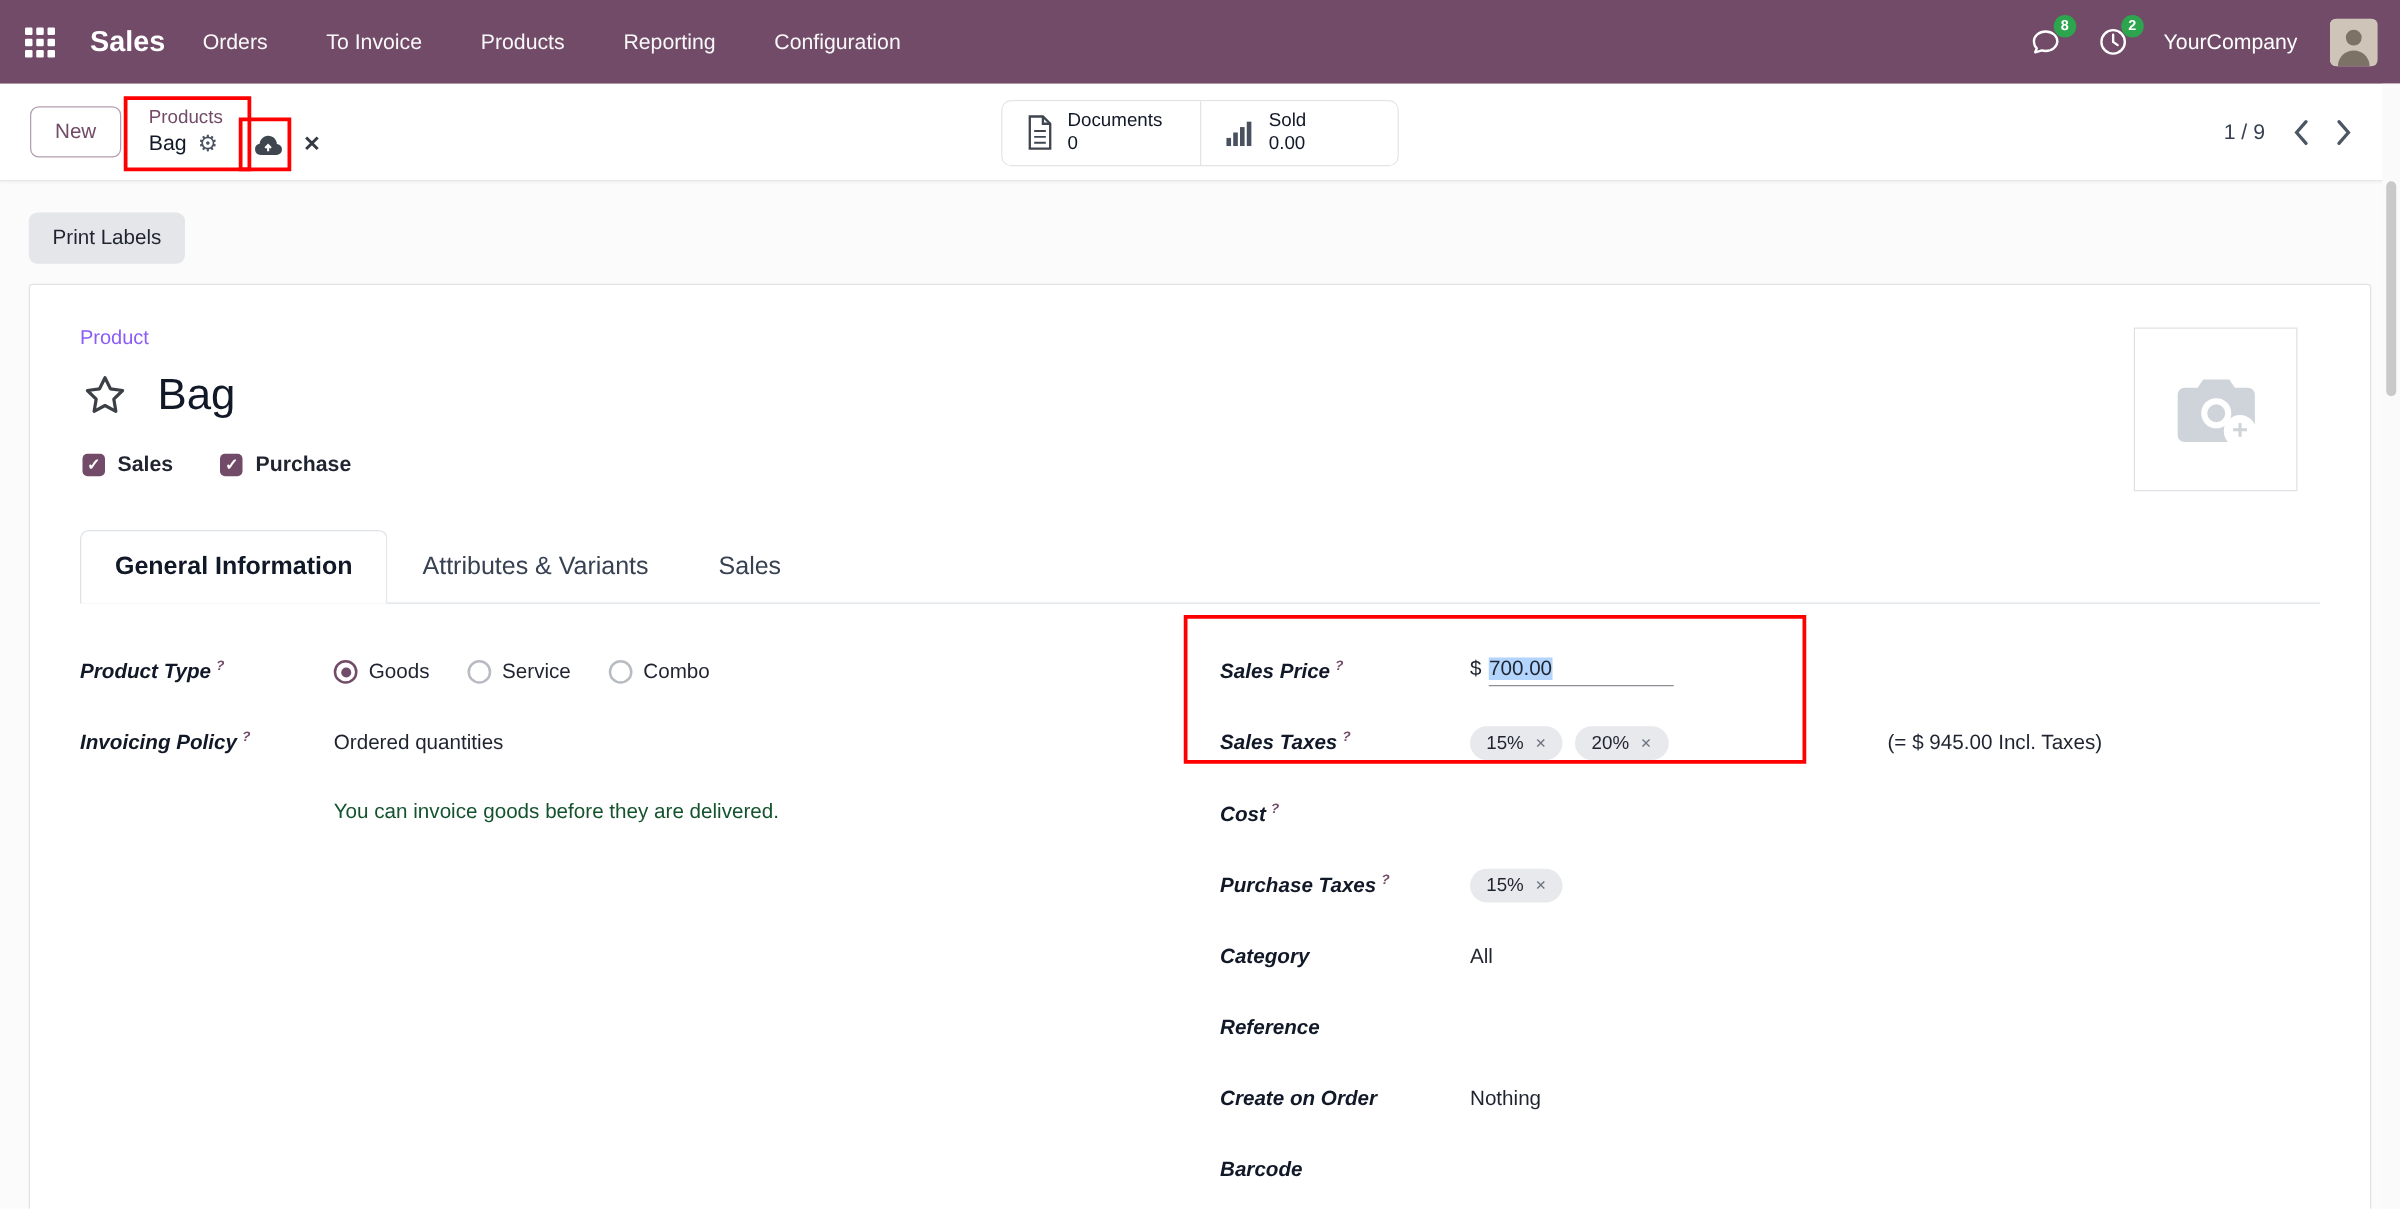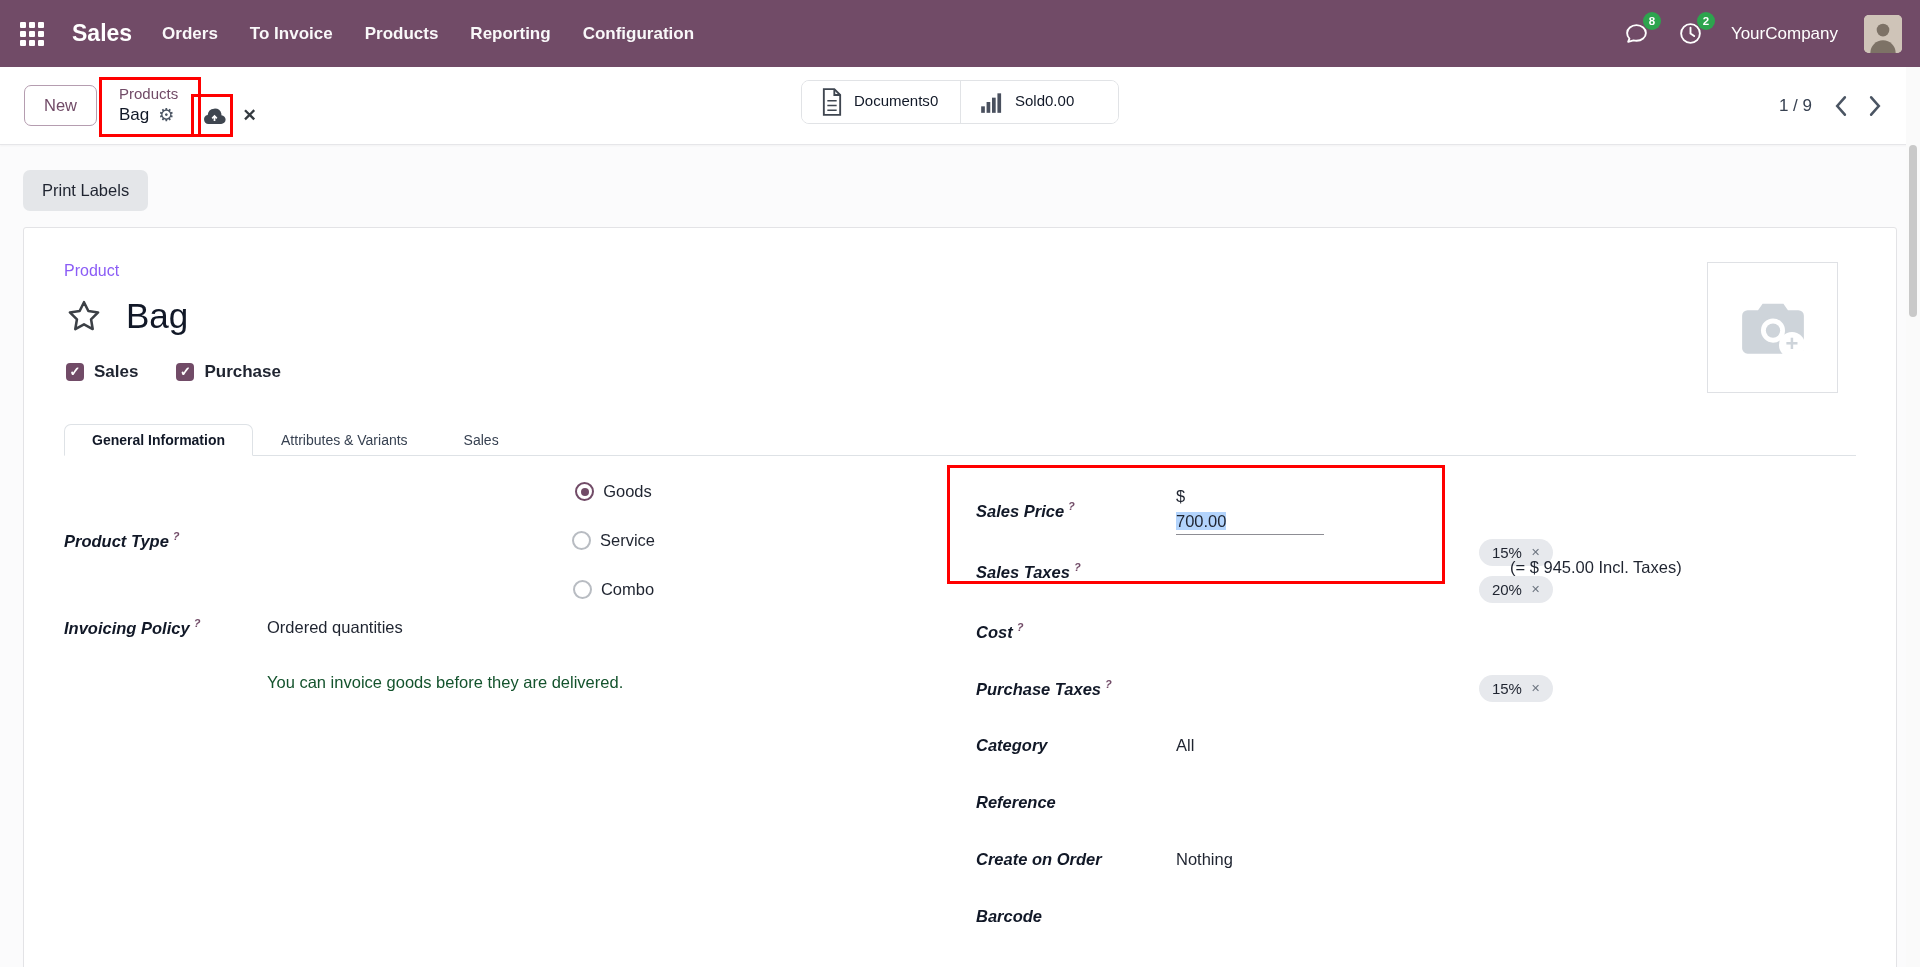--- a/index.html
+++ b/index.html
@@ -5,21 +5,21 @@
   * { margin:0; padding:0; box-sizing:border-box; }
   html,body { width:1920px; height:967px; overflow:hidden; font-family:"Liberation Sans", sans-serif; background:#fff; color:#212529; }
 
   
   .navbar { height:67px; background:#714B67; display:flex; align-items:center; justify-content:space-between; padding:0 18px 0 14px; }
   .nav-left { display:flex; align-items:center; gap:30px; }
   .apps-btn { background:transparent; border:none; cursor:pointer; padding:6px; }
   .grid-ico { display:grid; grid-template-columns:repeat(3,6px); grid-template-rows:repeat(3,6px); gap:3px; }
   .grid-ico i { background:#fff; border-radius:1px; }
   .brand { color:#fff; font-size:23px; font-weight:700; margin-left:-8px; }
-  .nav-menu { display:flex; align-items:center; gap:32px;font-weight:bold; }
+  .nav-menu { display:flex; align-items:center; gap:47px; }
   .nav-menu a { color:rgba(255,255,255,.96); font-size:17px; text-decoration:none; cursor:pointer; }
   .nav-right { display:flex; align-items:center; gap:26px; }
   .nav-ico-wrap { position:relative; width:28px; height:28px; display:flex; align-items:center; justify-content:center; cursor:pointer; }
   .badge { position:absolute; top:-8px; right:-10px; min-width:18px; height:18px; border-radius:9px; background:#2da44e; color:#fff; font-size:11.5px; font-weight:700; line-height:18px; text-align:center; padding:0 3px; }
   .company-name { color:#fff; font-size:17px; cursor:pointer; }
   .avatar { width:38px; height:38px; border-radius:5px; overflow:hidden; cursor:pointer; background:#d9cdc2; display:flex; align-items:flex-end; justify-content:center; }
 
   
   .control-panel { position:relative; height:78px; background:#fff; border-bottom:1px solid #e6e6e9; box-shadow:0 1px 2px rgba(0,0,0,.04); display:flex; align-items:center; padding:0 24px; }
   .btn-new { border:1px solid #b59db0; background:#fff; color:#714B67; font-size:16.5px; font-weight:500; padding:10px 19px; border-radius:7px; cursor:pointer; margin-right:14px;text-align:right; }
@@ -27,21 +27,21 @@
   .bc-parent { color:#714B67; font-size:15px; cursor:pointer; text-decoration:none; }
   .bc-line2 { display:flex; align-items:center; font-size:17px; color:#111827; }
   .bc-current { font-weight:400; }
   .bc-gear { font-size:18px; color:#4b5563; margin-left:9px; cursor:pointer; }
   .bc-cloud { margin-left:28px; cursor:pointer; display:flex; align-items:center; }
   .bc-x { margin-left:16px; font-size:17px; font-weight:700; color:#343a40; cursor:pointer; }
 
   .stat-group { position:absolute; left:50%; transform:translateX(-50%); top:50%; margin-top:-26px; display:flex; border:1px solid #e1e3e6; border-radius:8px; background:#fff; overflow:hidden; }
   .stat-btn { display:flex; align-items:center; gap:10px; padding:7px 18px; background:#fff; border:none; cursor:pointer; min-width:158px; }
   .stat-btn + .stat-btn { border-left:1px solid #e1e3e6; }
-  .stat-text { display:flex; flex-direction:row; align-items:flex-start; line-height:1.25; }
+  .stat-text { display:flex; flex-direction:column; align-items:flex-start; line-height:1.25; }
   .stat-label { font-size:15px; color:#111827; }
   .stat-value { font-size:15px; color:#111827; }
 
   .pager { margin-left:auto; display:flex; align-items:center; gap:22px; padding-right:14px; }
   .pager-count { font-size:17px; color:#374151; }
   .pg-btn { background:none; border:none; cursor:pointer; display:flex; align-items:center; }
 
   .anno { position:absolute; border:3px solid #ff0000; pointer-events:none; z-index:50; }
   .anno-bc1 { left:99px; top:10px; width:102px; height:60px; }
   .anno-bc2 { left:191px; top:27px; width:42px; height:43px; }
@@ -59,32 +59,32 @@
   .check-row { display:flex; align-items:center; gap:38px; margin-top:26px; margin-left:2px; }
   .checkbox-item { display:flex; align-items:center; gap:10px; cursor:pointer; }
   .cb-box { width:18px; height:18px; background:#714B67; border-radius:4px; color:#fff; font-size:13px; line-height:18px; text-align:center; font-weight:700; }
   .cb-label { font-size:17px; font-weight:600; color:#1f2430; }
 
   .image-placeholder { width:131px; height:131px; border:1px solid #dfe1e5; margin-right:18px; display:flex; align-items:center; justify-content:center; position:relative; cursor:pointer; background:#fff; }
   .cam-plus { position:absolute; right:32px; bottom:34px; width:26px; height:26px; border-radius:50%; background:#fff; color:#ced4da; font-size:22px; font-weight:700; line-height:24px; text-align:center; }
 
   
   .tabs { display:flex; margin-top:30px; border-bottom:1px solid #dee2e6; }
-  .tab { padding:7px 27px; font-size:14px; color:#374151; cursor:pointer; border:1px solid transparent; border-bottom:none; border-radius:7px 7px 0 0; position:relative; top:1px; background:transparent;text-align:right; }
+  .tab { padding:17px 27px; font-size:20px; color:#374151; cursor:pointer; border:1px solid transparent; border-bottom:none; border-radius:7px 7px 0 0; position:relative; top:1px; background:transparent;text-align:right; }
   .tab.active { background:#fff; border-color:#dee2e6; border-bottom:1px solid #fff; font-weight:700; color:#111827; }
 
   
   .form-grid { display:grid; grid-template-columns:1fr 1fr; margin-top:26px; align-items:start; }
   .col-left, .col-right { position:relative; }
   .col-right { padding-left:16px; }
   .frow { display:grid; grid-template-columns:203px 1fr; min-height:57px; align-items:center; }
   .col-right .frow { grid-template-columns:200px 1fr; }
   .flabel { font-size:16.5px; font-weight:600; color:#111827;font-style:italic; }
   .flabel sup { color:#714B67; font-size:11px; margin-left:4px; cursor:pointer; }
-  .fval { font-size:16.5px; color:#1f2430;flex-direction:column; }
+  .fval { font-size:16.5px; color:#1f2430; }
   .radios { display:flex; align-items:center; gap:30px; }
   .radio-item { display:flex; align-items:center; gap:9px; cursor:pointer; font-size:16.5px; color:#1f2430; }
   .rcirc { width:19px; height:19px; border-radius:50%; border:2px solid #b8bcc2; background:#fff; position:relative; }
   .radio-item.selected .rcirc { border-color:#714B67; }
   .radio-item.selected .rcirc::after { content:""; position:absolute; left:3.5px; top:3.5px; width:8px; height:8px; border-radius:50%; background:#714B67; }
   .help-row { margin-top:6px; min-height:40px; }
   .help-text { color:#14532d; }
 
   .price-wrap { display:flex; align-items:baseline; gap:6px; }
   .price-input { display:inline-block; min-width:148px; border-bottom:1px solid #8d8d94; padding-bottom:3px; cursor:text; }

